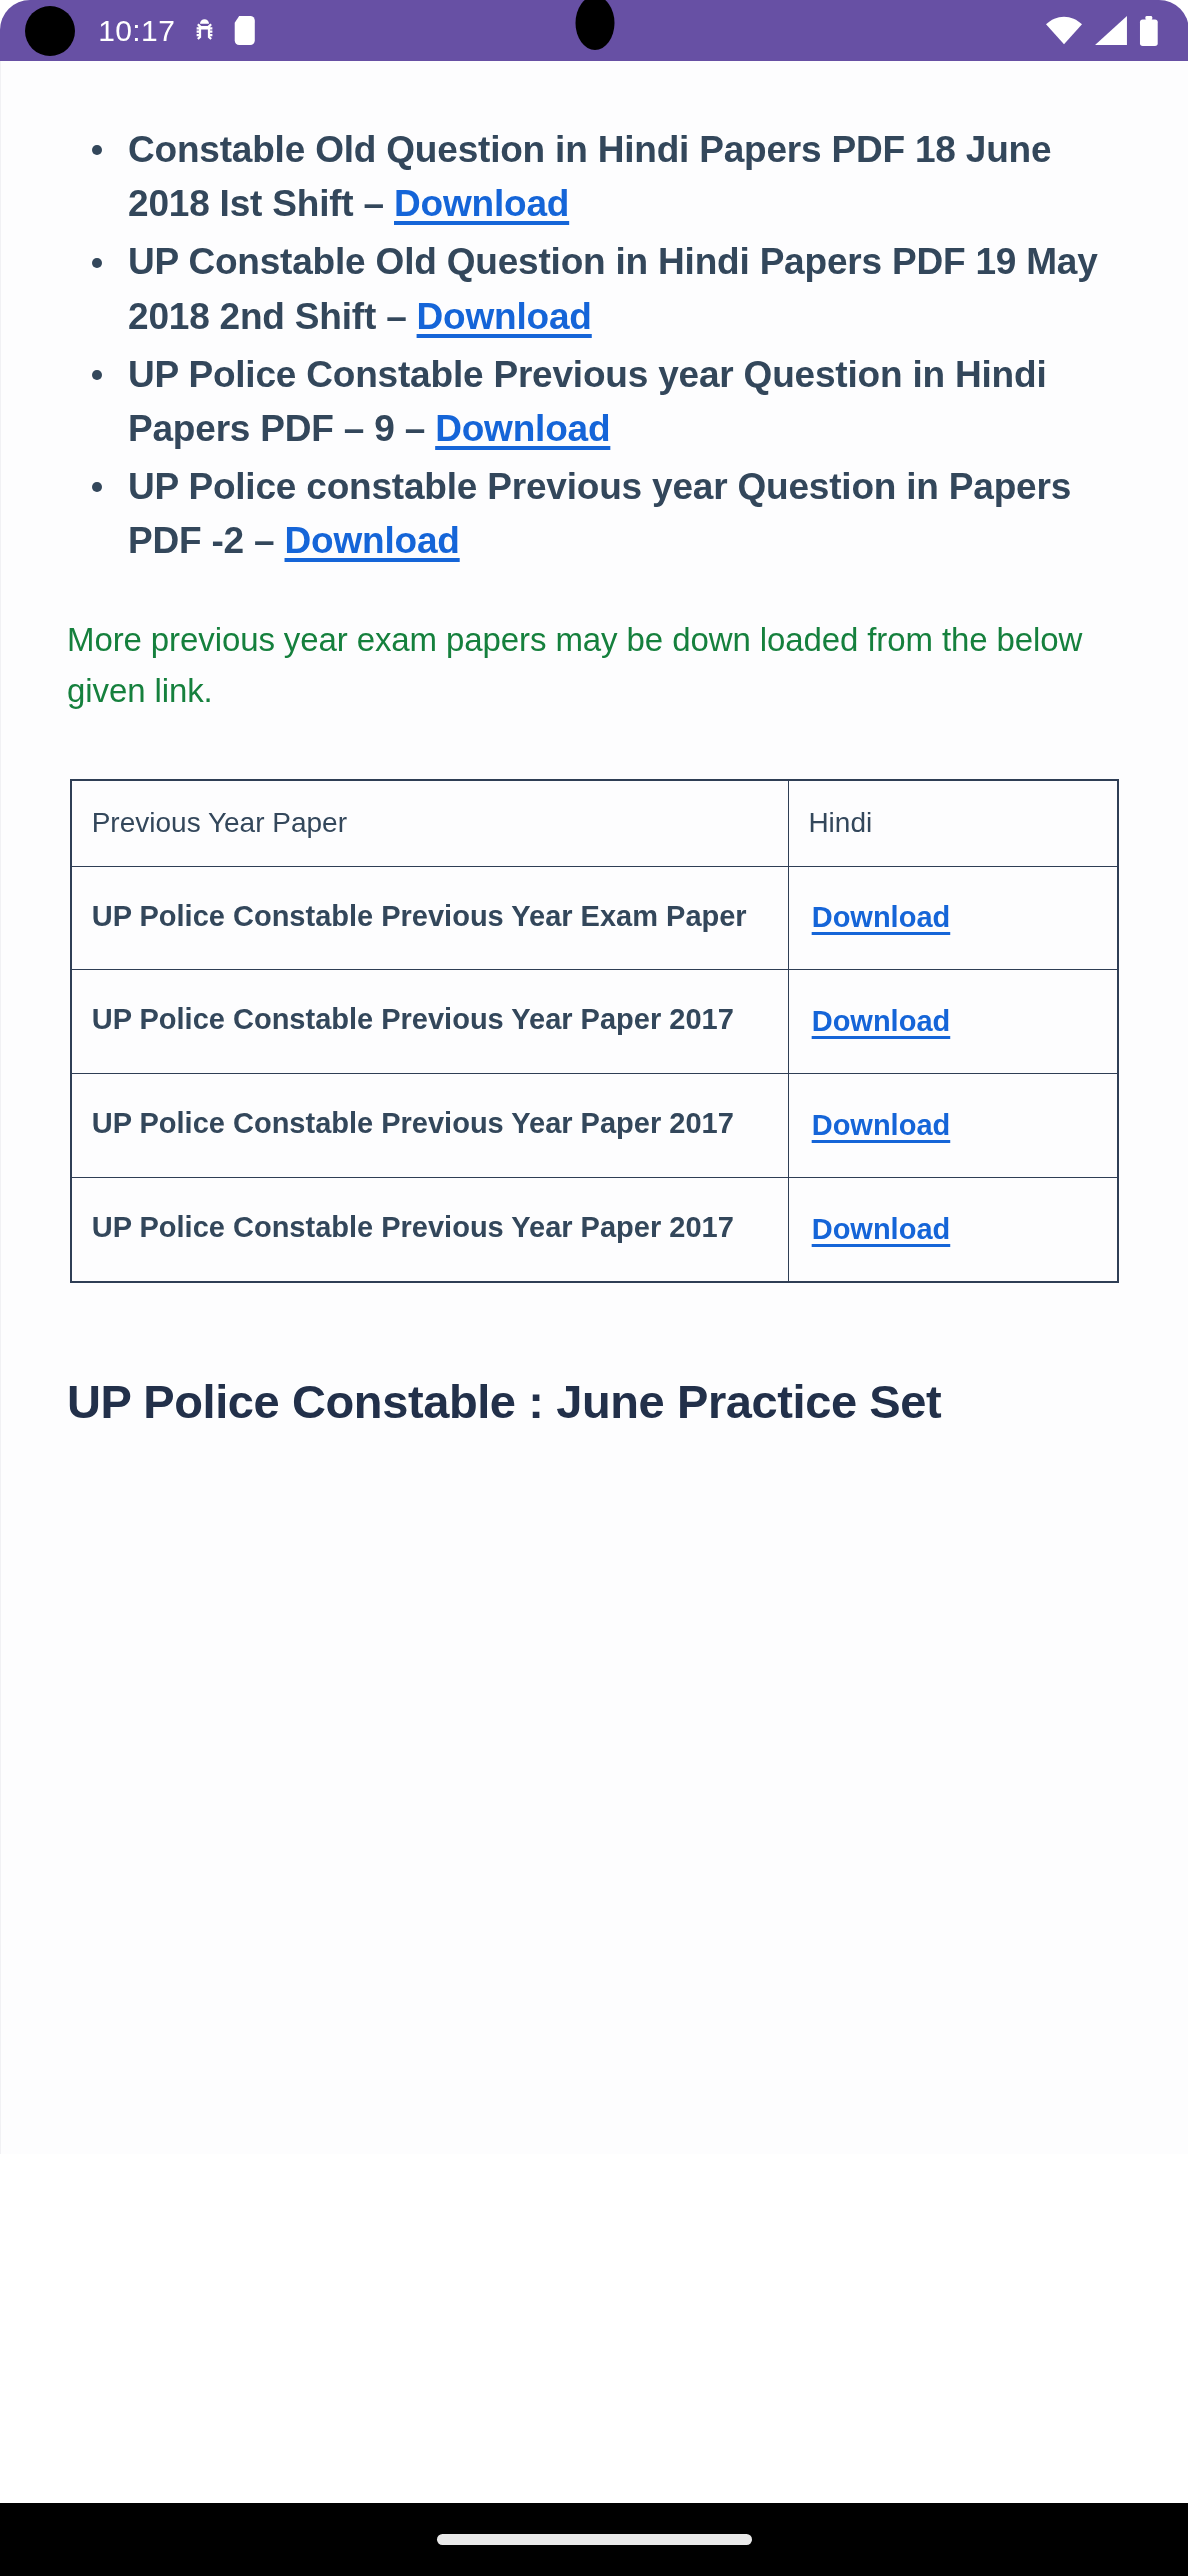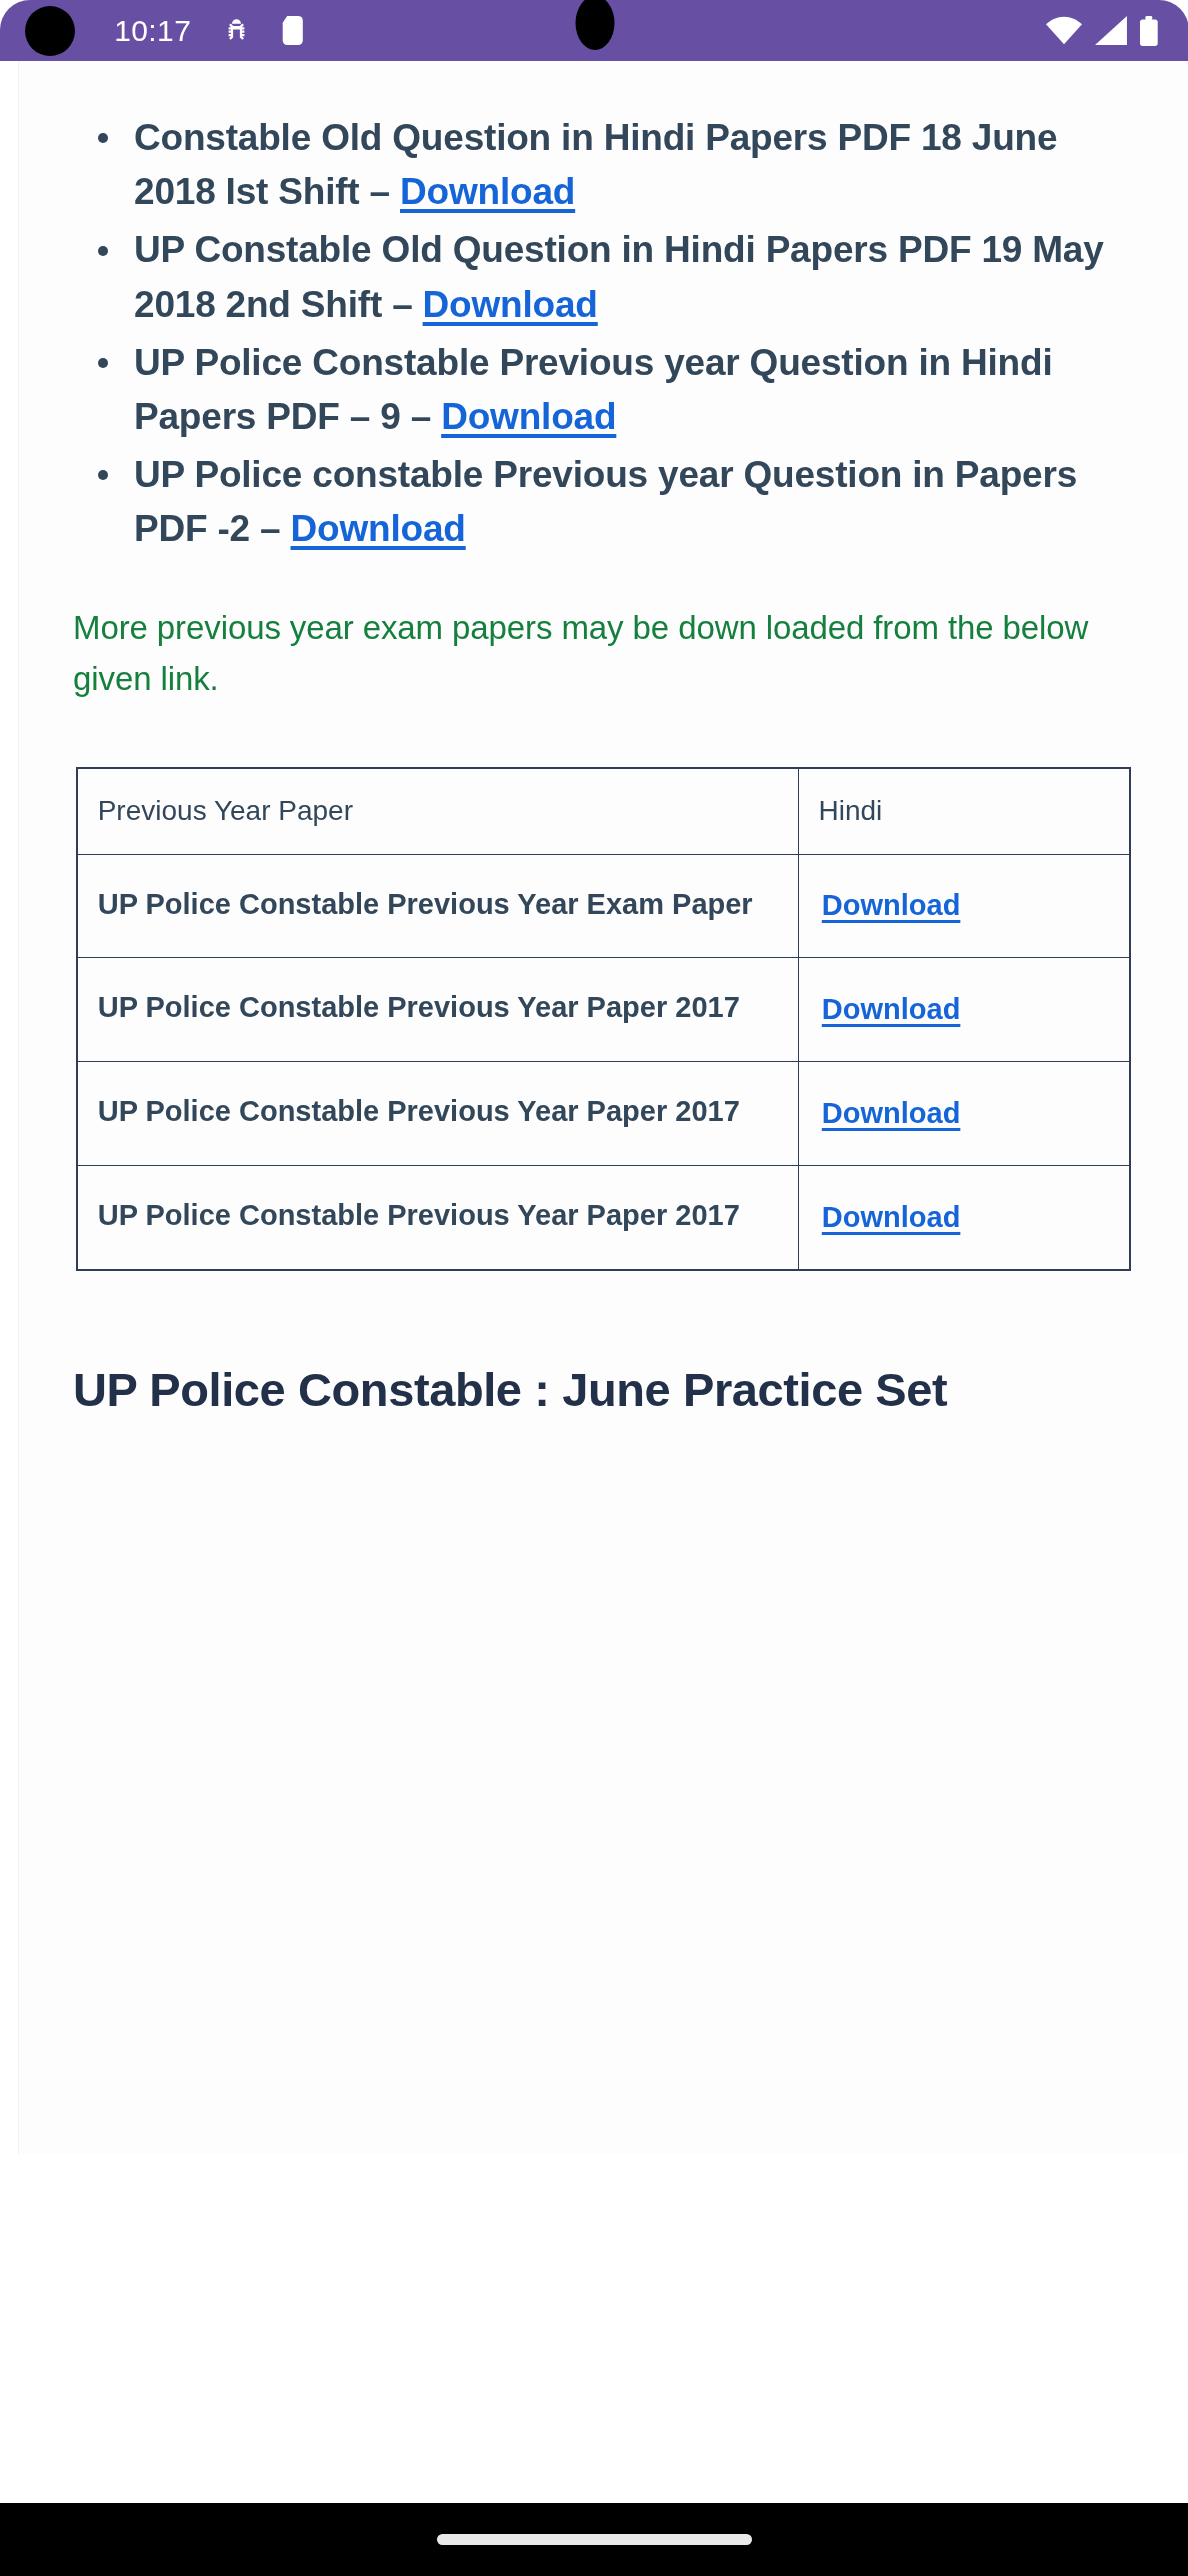--- a/index.html
+++ b/index.html
@@ -22,21 +22,21 @@
     position: relative;
     height: 61px;
     background: #6750a4;
     border-top-left-radius: 30px;
     border-top-right-radius: 30px;
     display: flex;
     align-items: center;
     padding: 0 30px 0 25px;
     overflow: hidden;
   }
-  .sb-left { display: flex; align-items: center; gap: 32px; flex: 0 0 auto; }
+  .sb-left { display: flex; align-items: center; gap: 16px; flex: 0 0 auto; }
   .sb-right { display: flex; align-items: center; gap: 12.5px; margin-left: auto; }
   .punch-left {
     width: 50px; height: 50px; border-radius: 50%;
     background: #000; flex: 0 0 auto;
   }
   .sb-time {
     color: #fff;
     font-size: 30px;
     letter-spacing: 0.4px;
     font-family: "Liberation Sans", sans-serif;
@@ -51,25 +51,24 @@
     transform: translateX(-50%);
     width: 39px; height: 54px;
     border-radius: 50%;
     background: #000;
   }
 
   
   .page {
     background: #fdfdfe;
     height: 2093px;
-    padding: 0;
+    padding: 12px;
     position: relative;
     border-left: 1.8px solid #f1f1f4;
     border-right: 1.8px solid #f1f1f4;
-    margin-left: 18px;
   }
   .content { padding: 0 54px; }
 
   ul.bullets {
     list-style: none;
     margin: 0;
     padding: 50px 0 0 0;
   }
   ul.bullets > li {
     position: relative;

